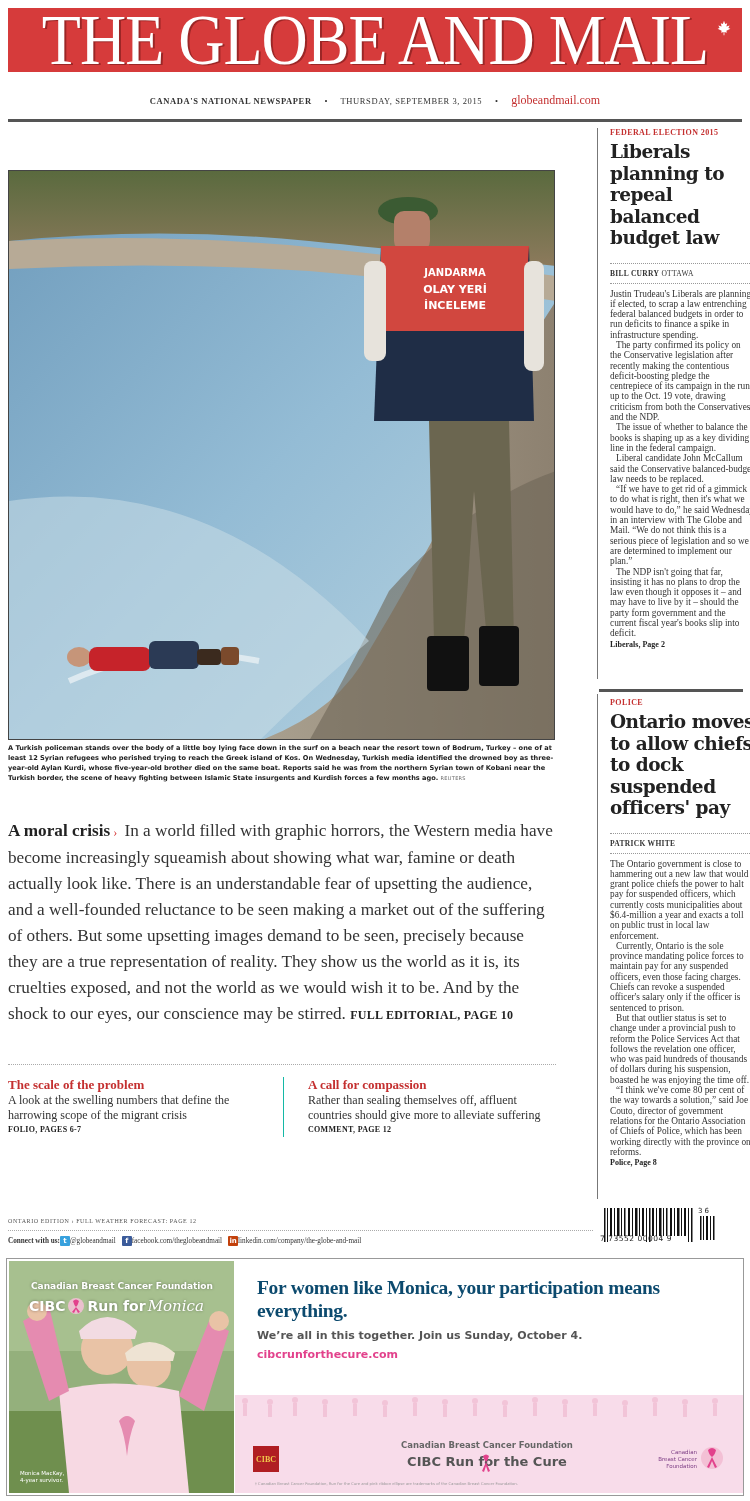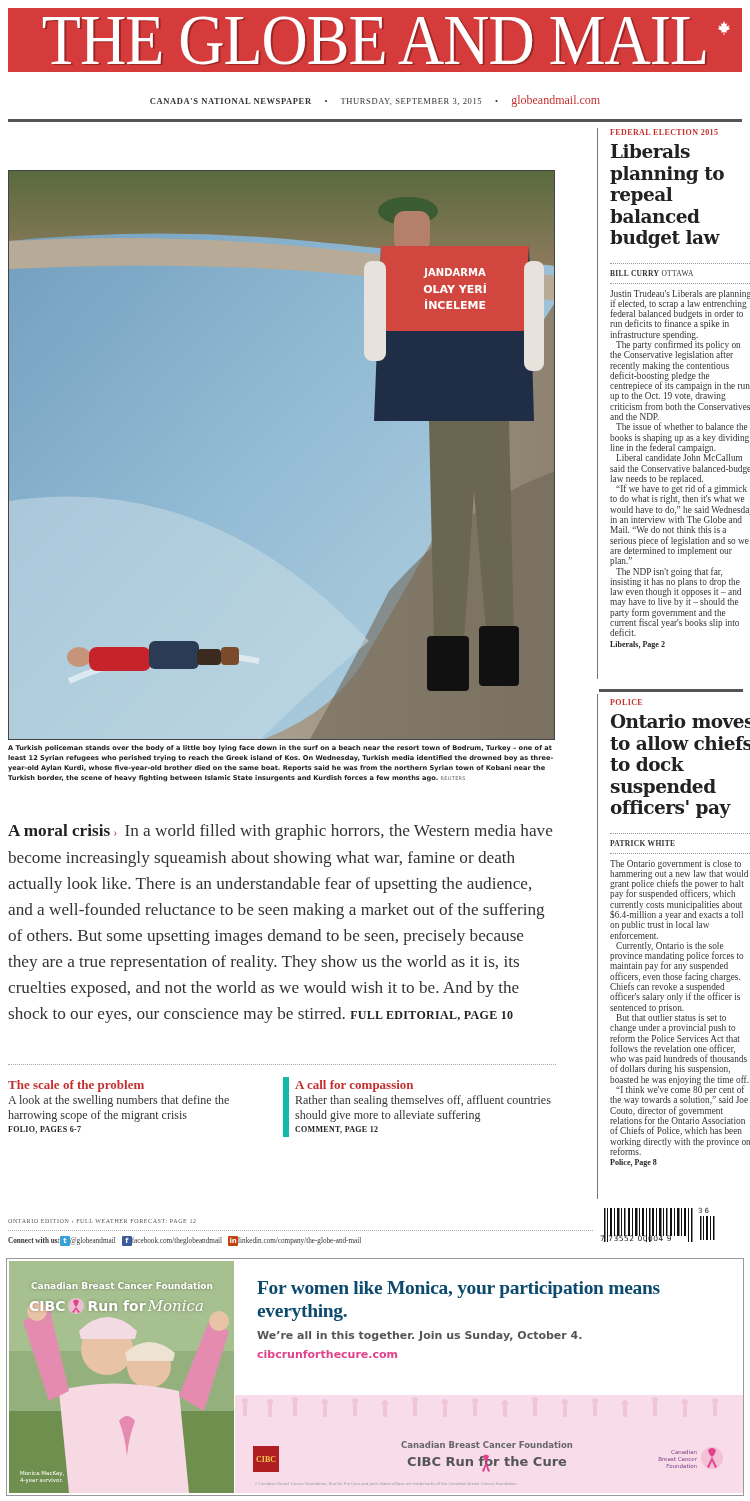--- a/index.html
+++ b/index.html
@@ -25,21 +25,21 @@
   
   .editorial { position: absolute; left: 8px; top: 818px; width: 548px; font-family: "Liberation Serif", serif; font-size: 17.2px; line-height: 26px; color: #333; }
   .editorial .kicker { font-weight: bold; color: #222; }
   .editorial .arrow { color: #d63b3b; font-size: 12px; margin: 0 3px; }
   .editorial .ref { font-weight: bold; font-size: 12px; letter-spacing: 0.3px; color: #222; }
 
   .dotted { border-top: 1px dotted #aaa; }
   .teaser-rule { position: absolute; left: 8px; top: 1064px; width: 548px; }
   .teaser { position: absolute; top: 1077px; width: 270px; font-family: "Liberation Serif", serif; }
   .teaser.left { left: 8px; }
-  .teaser.right { left: 283px; padding-left: 6px; border-left: 6px solid #14b8a6; height: 60px; }
+  .teaser.right { left: 283px; padding-left: 24px; border-left: 1px solid #14b8a6; height: 60px; }
   .teaser h3 { color: #c43030; font-size: 13px; font-weight: bold; line-height: 16px; }
   .teaser p { font-size: 12px; line-height: 15px; color: #333; }
   .teaser .ref { font-size: 8px; font-weight: bold; letter-spacing: 0.3px; color: #222; margin-top: 2px; }
 
   
   .rightcol { position: absolute; left: 610px; width: 144px; font-family: "Liberation Serif", serif; }
   .vline { position: absolute; left: 597px; width: 1px; background: #777; }
   .section-label { color: #c43030; font-weight: bold; font-size: 8px; letter-spacing: 0.4px; }
   .headline { font-family: "DejaVu Serif", serif; font-size: 18.5px; line-height: 21.5px; color: #222; margin-top: 4px; letter-spacing: -0.5px; }
   .byline { font-size: 7.5px; letter-spacing: 0.3px; padding: 5px 0; border-top: 1px dotted #999; border-bottom: 1px dotted #999; margin-top: 14px; color: #333; }

